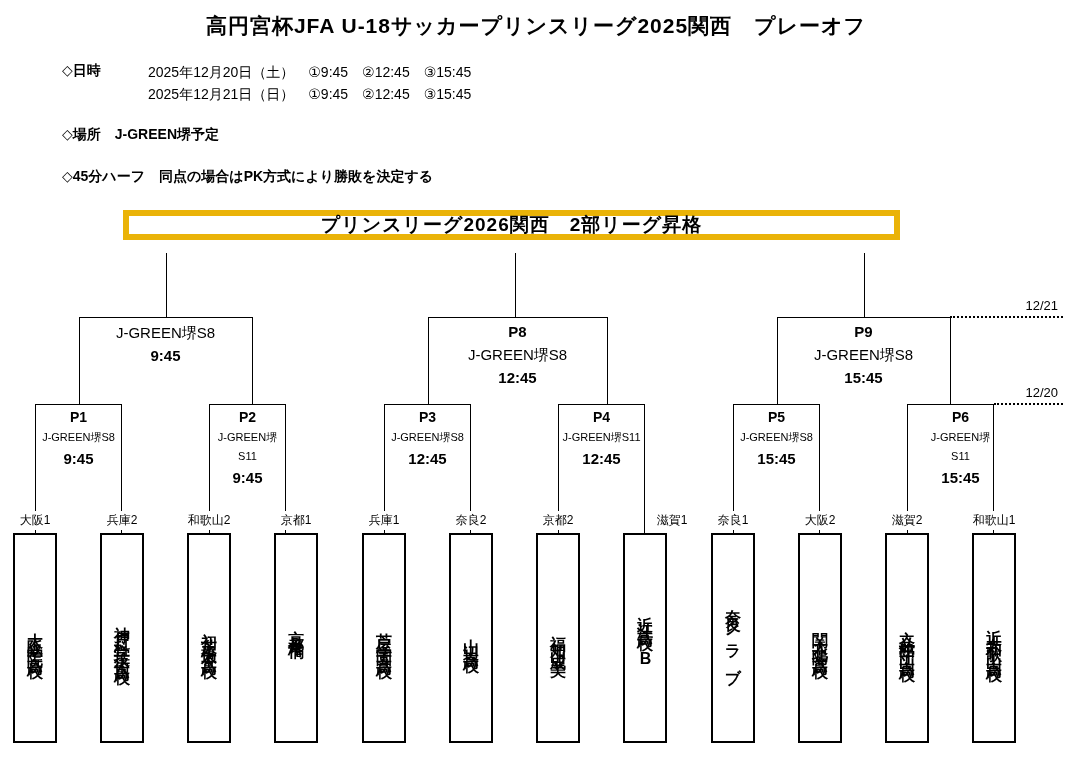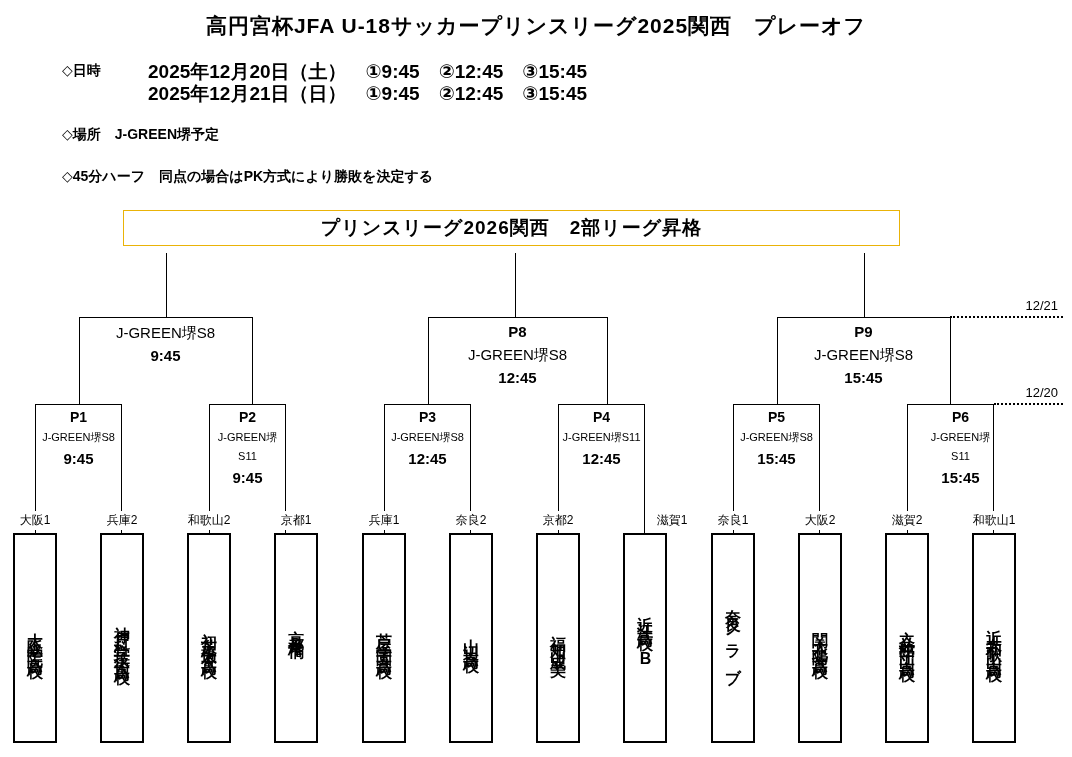--- a/index.html
+++ b/index.html
@@ -6,24 +6,24 @@
   .page{
     position:relative;width:1072px;height:757px;background:#ffffff;
     font-family:"Liberation Sans","DejaVu Sans",sans-serif;color:#000;
     overflow:hidden;
   }
   .title{
     position:absolute;left:0;top:12px;width:100%;text-align:center;
     font-size:21px;font-weight:bold;letter-spacing:1px;white-space:nowrap;
   }
   .info-label{position:absolute;font-size:14px;font-weight:bold;white-space:nowrap;}
-  .info-lines{position:absolute;font-size:19px;font-weight:bold;line-height:22px;white-space:nowrap;}
+  .info-lines{position:absolute;font-size:14px;font-weight:normal;line-height:22px;white-space:nowrap;}
   .champ-box{
-    position:absolute;left:123px;top:210px;width:777px;height:36px;
-    border:1px solid #eab308;box-sizing:border-box;
+    position:absolute;left:123px;top:210px;width:777px;height:30px;
+    border:6px solid #eab308;box-sizing:border-box;
     display:flex;align-items:center;justify-content:center;
     font-size:19px;font-weight:bold;letter-spacing:1px;white-space:nowrap;
   }
   .vline{position:absolute;width:0;border-left:1px solid #000;}
   .match-open{
     position:absolute;box-sizing:border-box;text-align:center;
     border-top:1px solid #000;border-left:1px solid #000;border-right:1px solid #000;
   }
   .match-open .code{font-weight:600;}
   .semi{padding-top:3px;}

